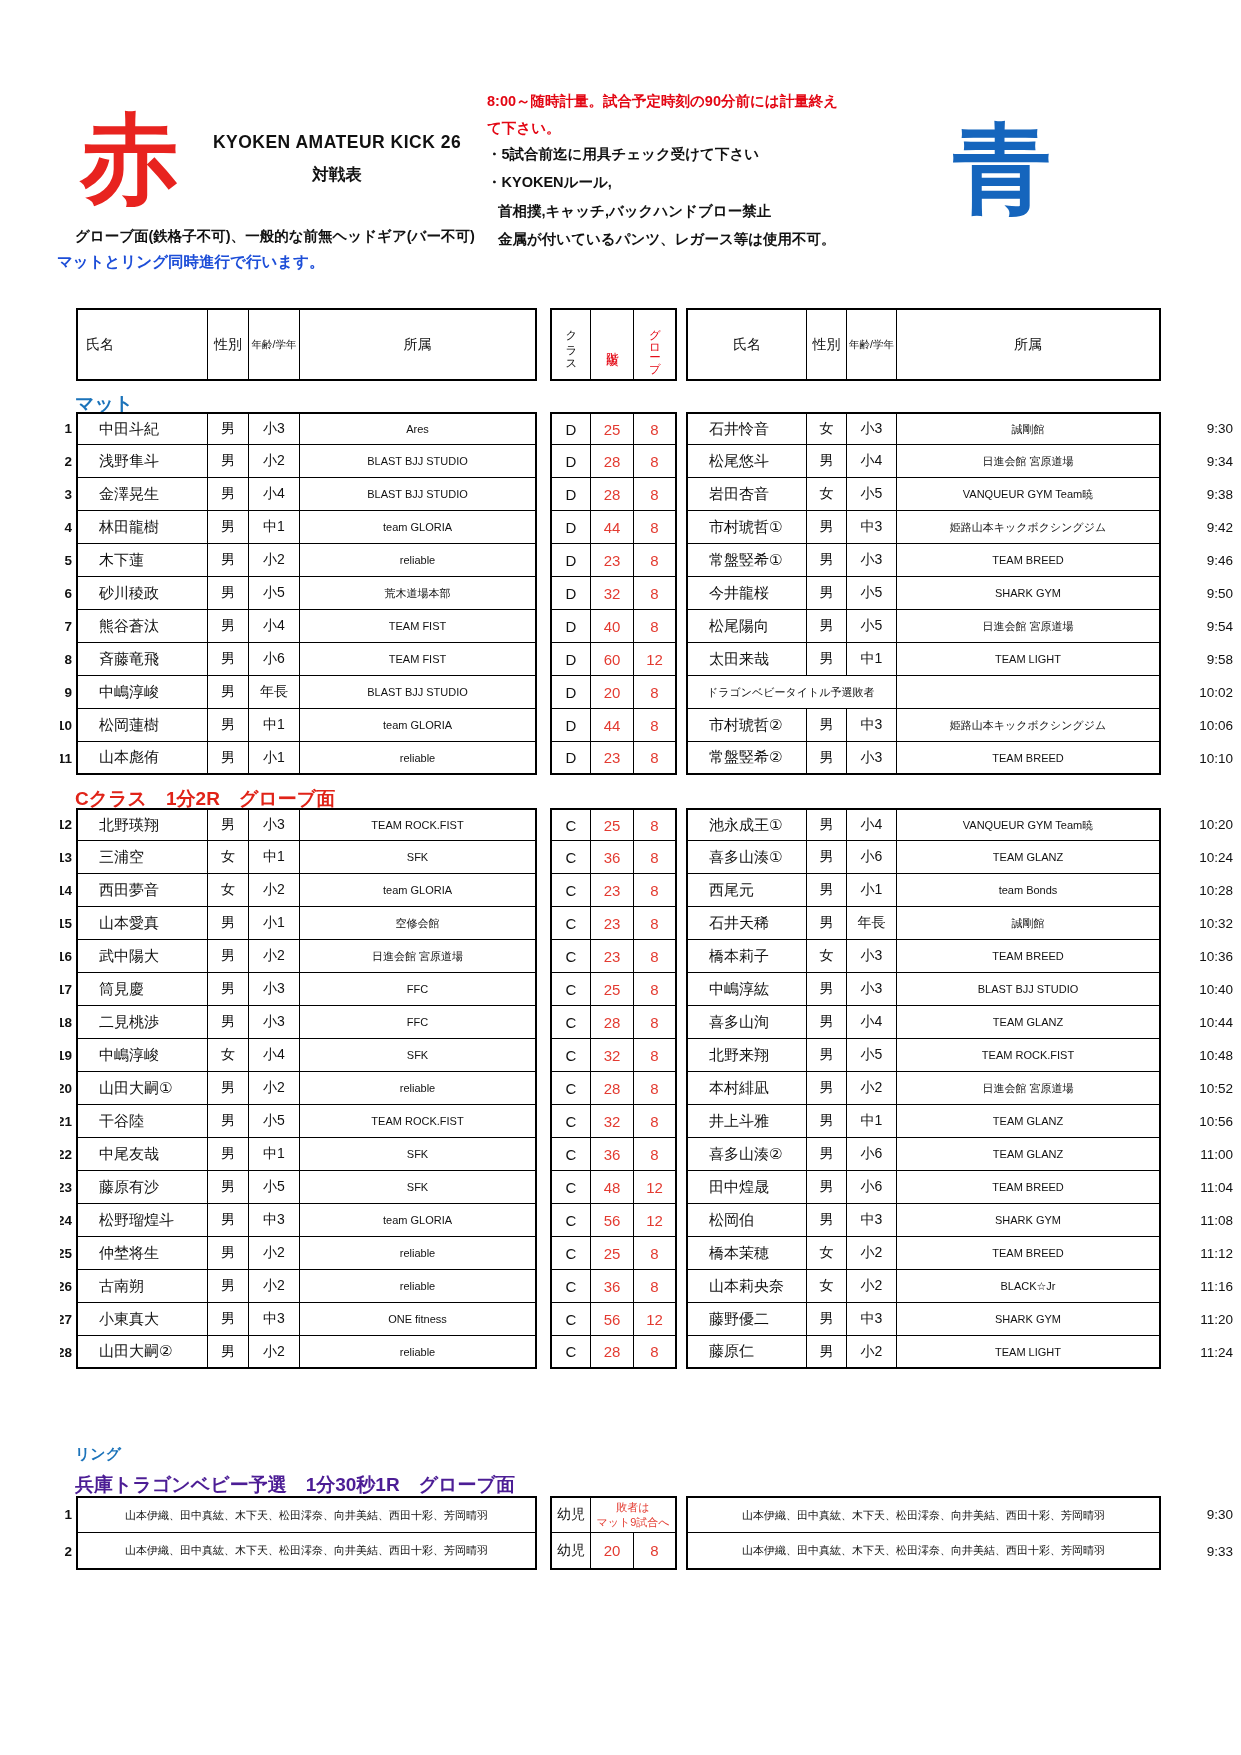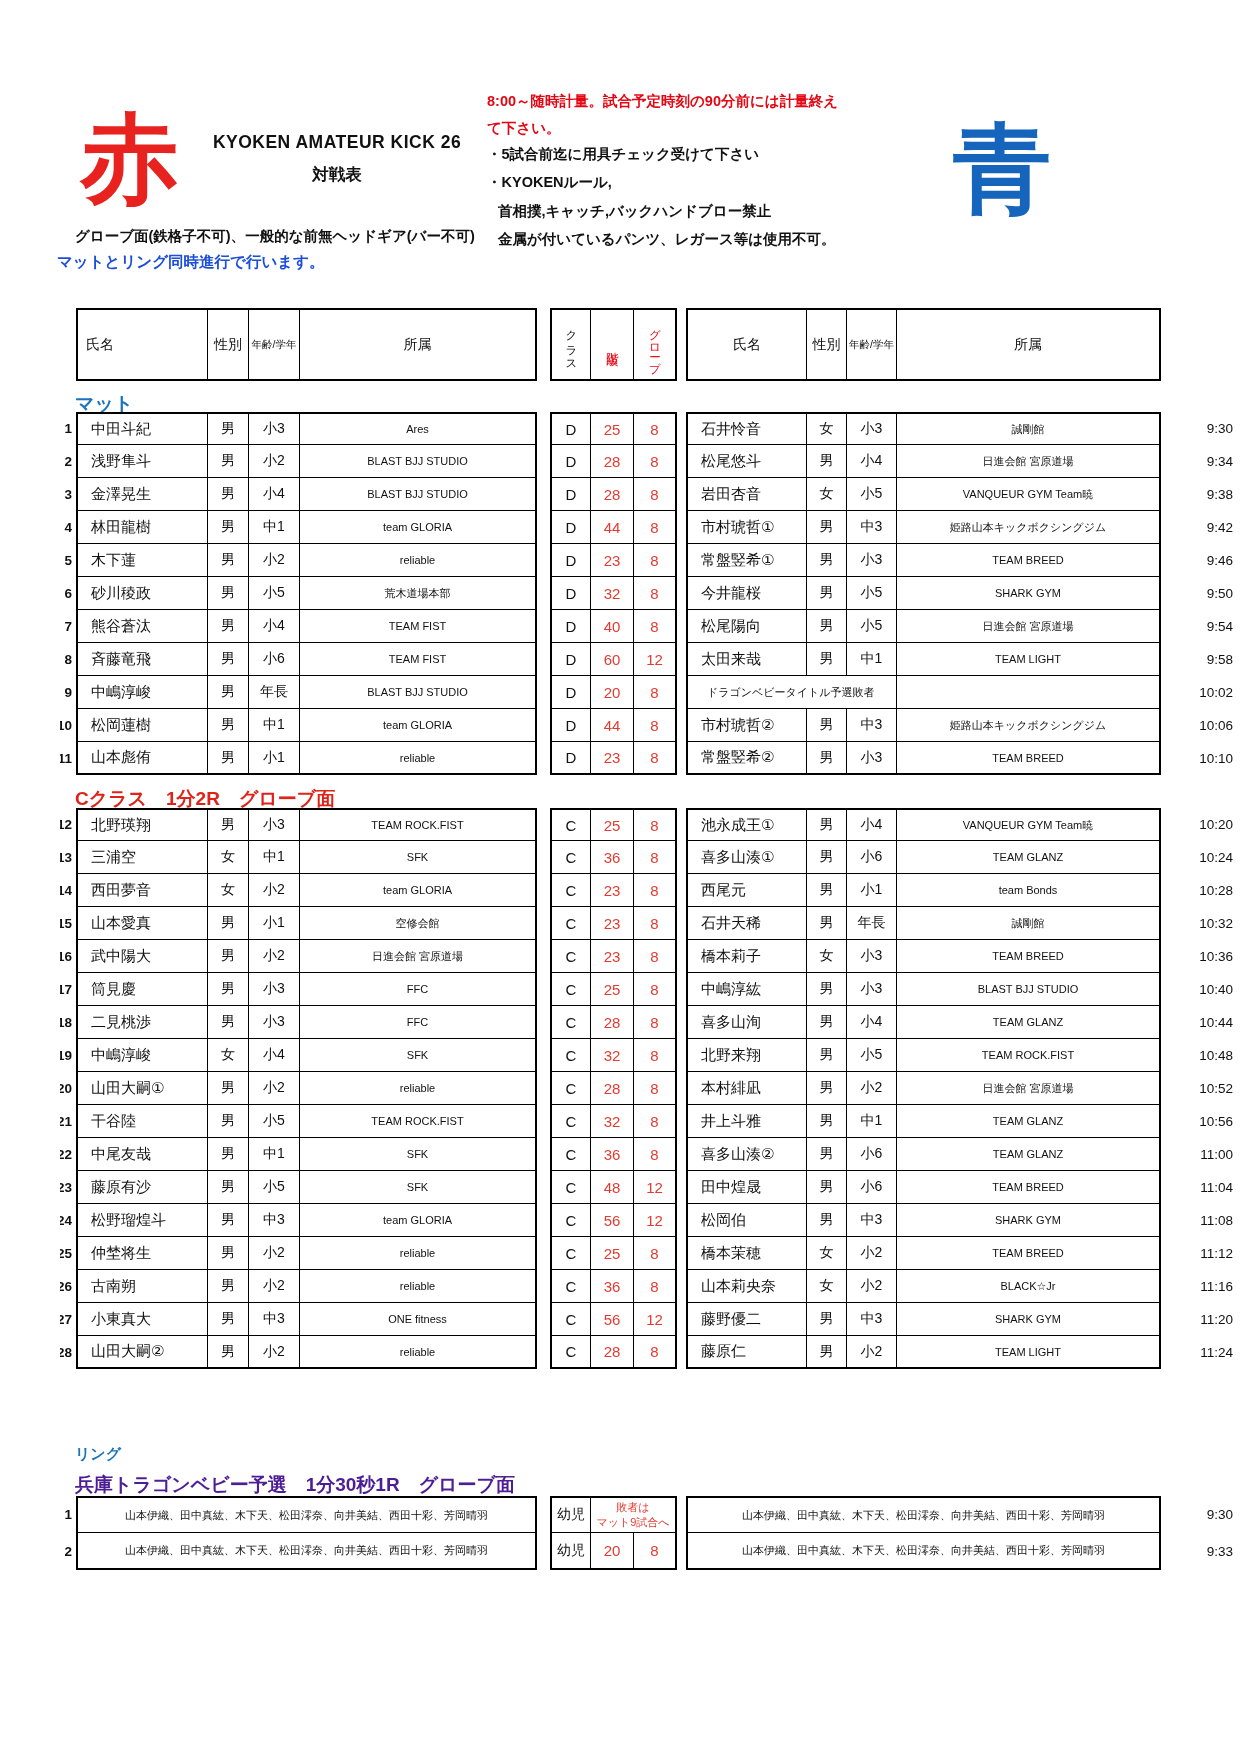--- a/index.html
+++ b/index.html
@@ -36,21 +36,21 @@
   .rg2 { display:grid; grid-template-columns:16px 461px 13px 41px 43px 43px 9px 475px 8px 66px; height:37px; }
   .c { display:flex; align-items:center; justify-content:center; overflow:hidden;
        border-right:1.6px solid #000; border-bottom:1.6px solid #000; }
   .gs { border-left:2.2px solid #000; }
   .ge { border-right-width:2.2px; }
   .tbl .row:first-child .c, .tbl .rg1:first-child .c { border-top:2.2px solid #000; }
   .tbl .row:last-child .c, .tbl .rg2:last-child .c { border-bottom-width:2.2px; }
   .nb { border:none !important; }
   .num  { justify-content:flex-end; padding-right:4px; font-weight:bold; font-size:13.5px; }
   .time { justify-content:flex-end; padding-right:2px; font-size:13.5px; }
-  .name { justify-content:flex-start; padding-left:13px; font-size:15px; }
+  .name { justify-content:flex-start; padding-left:21px; font-size:15px; }
   .gg   { font-size:14px; }
   .aff  { font-size:11px; }
   .clsL { font-size:15px; }
   .rednum { font-size:15px; color:#e33b31; }
   .mergedNote { justify-content:flex-start; padding-left:19px; font-size:11px; }
   .rnames { font-size:11px; }
   .ringNote { color:#e33b31; font-size:11px; line-height:1.35; white-space:pre-line; text-align:center; }
   
   .hname { justify-content:flex-start; padding-left:8px; font-size:14px; }
   .hc { font-size:14px; }

